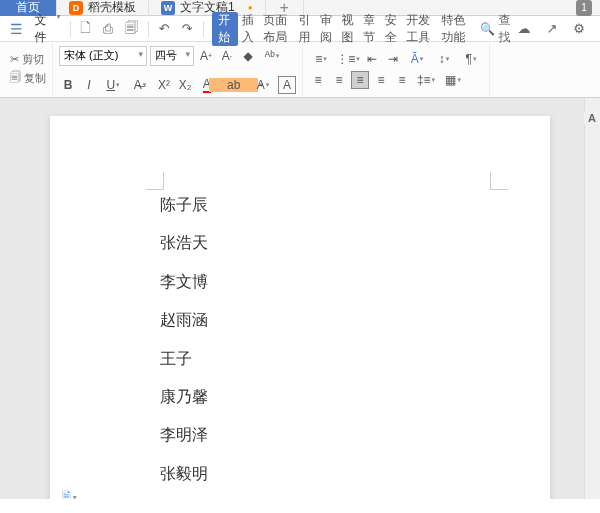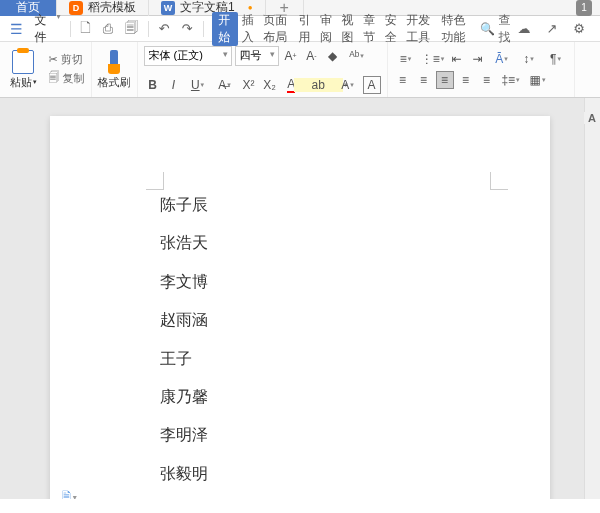--- a/index.html
+++ b/index.html
@@ -116,45 +116,32 @@
   <div class="right-icons">
     <span class="icon-btn">☁</span>
     <span class="icon-btn">↗</span>
     <span class="icon-btn">⚙</span>
   </div>
 </div>
 
 <div class="ribbon">
   <div class="ribbon-group">
     <div style="display:flex;align-items:center;gap:4px">
-      <div class="paste-big">
-        <div class="paste-icon"></div>
-        <div class="paste-label">
-            <span>粘贴</span>
-            <span style="font-size:7px">▾</span>
-          </div>
-      </div>
       <div class="clip-col">
         <div class="clip-item">
             <span>✂</span>
             <span>剪切</span>
           </div>
         <div class="clip-item">
             <span>🗐</span>
             <span>复制</span>
           </div>
       </div>
     </div>
   </div>
-  <div class="ribbon-group">
-    <div class="brush-big">
-      <div class="brush-icon"></div>
-      <div style="font-size:11px">格式刷</div>
-    </div>
-  </div>
   <div class="ribbon-group font-group">
     <div class="font-row">
       <span class="sel-wrap"><input class="font-select fs-name" value="宋体 (正文)" style=""></span>
       <span class="sel-wrap"><input class="font-select fs-size" value="四号" style=""></span>
       <div class="fbtn">A<sup>+</sup></div>
       <div class="fbtn">A<sup>-</sup></div>
       <div class="fbtn">◆</div>
       <div class="fbtn dd">ᴬᵇ</div>
     </div>
     <div class="font-row">
@@ -167,21 +154,21 @@
       <div class="fbtn dd">
           <u>U</u>
         </div>
       <div class="fbtn dd">A̶</div>
       <div class="fbtn">X²</div>
       <div class="fbtn">X₂</div>
       <div class="fbtn dd">
           <span style="border-bottom:2px solid red">A</span>
         </div>
       <div class="fbtn dd">
-          <span style="background:#fef9c3;padding:0 18px">ab</span>
+          <span style="background:#fdba74;padding:0 18px">ab</span>
         </div>
       <div class="fbtn dd">A</div>
       <div class="fbtn" style="border:1px solid #888">A</div>
     </div>
   </div>
   <div class="ribbon-group para-group">
     <div class="font-row">
       <div class="fbtn dd">≡</div>
       <div class="fbtn dd">⋮≡</div>
       <div class="fbtn">⇤</div>

